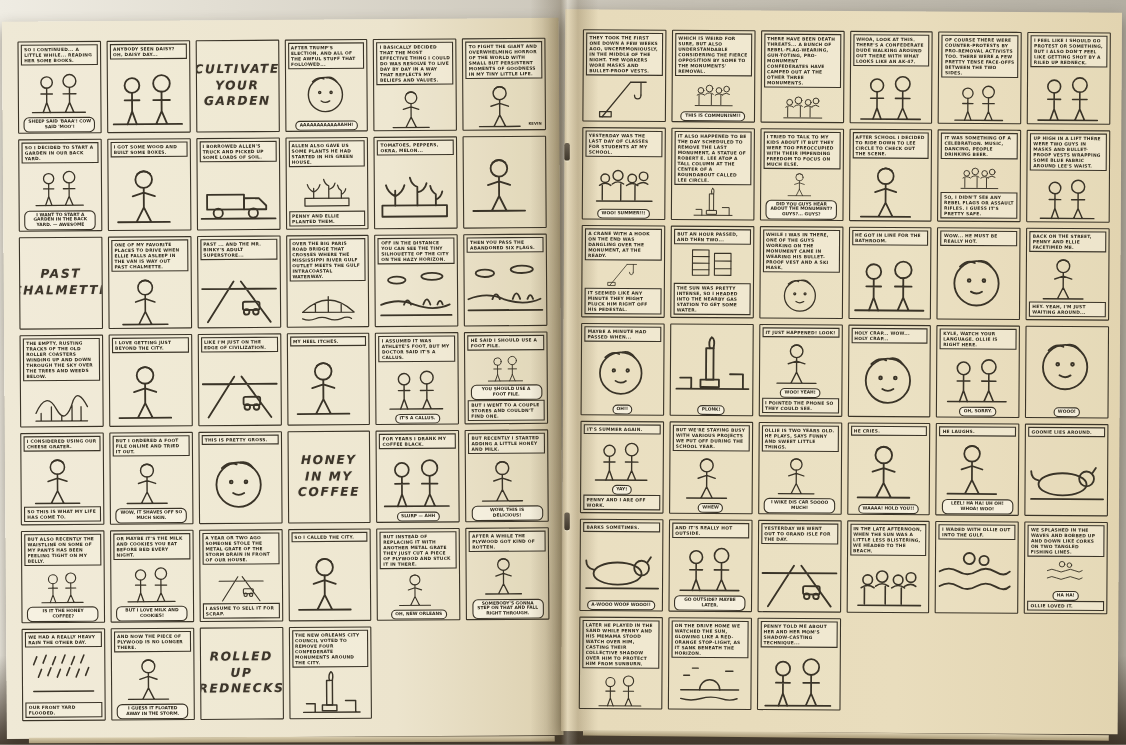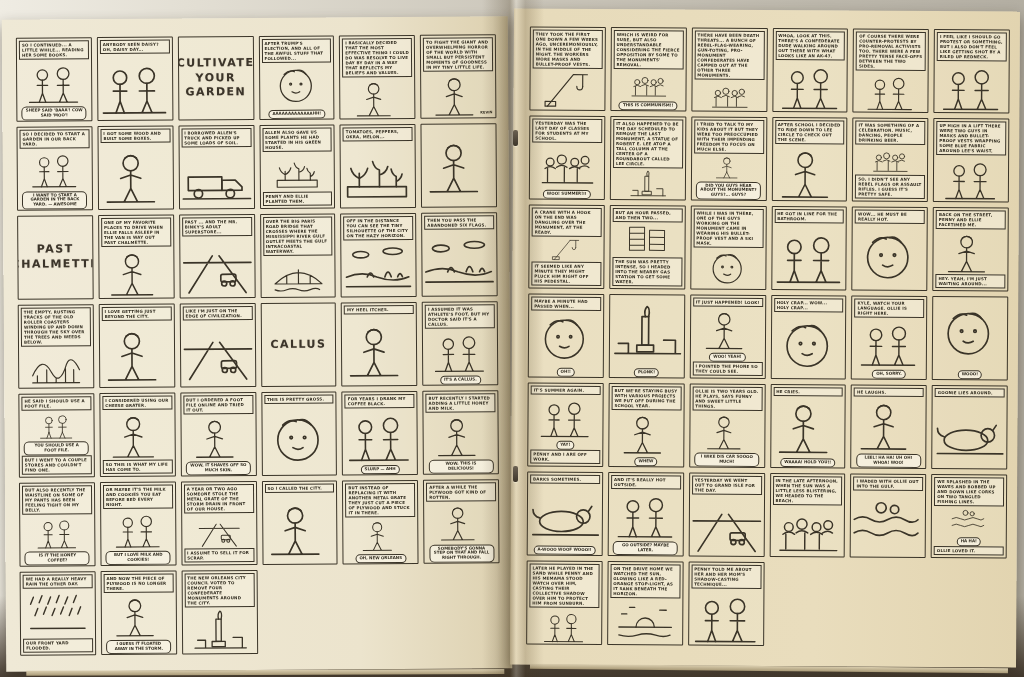--- a/index.html
+++ b/index.html
@@ -36,21 +36,21 @@
     font-weight:700;text-transform:uppercase;}
   .note{margin-top:auto;margin-bottom:2px;}
   .bubble{align-self:center;font-size:4px;line-height:1.2;color:#2f2a1e;font-weight:700;
     border:.7px solid #3a3428;border-radius:5px;padding:1px 3px;margin-top:2px;max-width:88%;
     background:rgba(248,243,228,.8);text-transform:uppercase;text-align:center;}
   .art{flex:1 1 auto;width:100%;min-height:0;stroke:#3a3428;fill:none;stroke-width:2;
     stroke-linecap:round;stroke-linejoin:round;}
   .title-panel{align-items:center;justify-content:center;text-align:center;}
   .title-text{font-size:11px;font-weight:700;letter-spacing:1.5px;line-height:1.35;
     color:#3c352a;text-transform:uppercase;padding:2px 4px;
-    text-shadow:0 0 1px rgba(60,53,42,.35);}
+    text-shadow:0 0 1px rgba(60,53,42,.35);font-style:italic;}
   .sig{position:absolute;right:3px;bottom:3px;font-size:3.5px;font-weight:700;color:#2f2a1e;}
 </style>
 </head>
 <body>
 
 <svg width="0" height="0" style="position:absolute" aria-hidden="true">
   <defs>
     <g id="sym-figure">
         <circle cx="38" cy="20" r="9"></circle>
         <path d="M38 29 V50 M26 38 L38 34 L50 38 M38 50 L30 66 M38 50 L46 66 M10 66 H66"></path>
@@ -286,25 +286,20 @@
           </svg>
 
   </div>
         <div class="panel">
     <div class="cap">LIKE I'M JUST ON THE EDGE OF CIVILIZATION.</div>
     <svg class="art" viewBox="0 0 88 70" preserveAspectRatio="xMidYMid meet">
             <use href="#sym-road"></use>
           </svg>
 
   </div>
-        <div class="panel title-panel">
-
-    <div class="title-text">CALLUS</div>
-
-  </div>
         <div class="panel">
     <div class="cap">MY HEEL ITCHES.</div>
     <svg class="art" viewBox="0 0 88 70" preserveAspectRatio="xMidYMid meet">
             <use href="#sym-figure"></use>
           </svg>
 
   </div>
         <div class="panel">
     <div class="cap">I ASSUMED IT WAS ATHLETE'S FOOT, BUT MY DOCTOR SAID IT'S A CALLUS.</div>
     <svg class="art" viewBox="0 0 88 70" preserveAspectRatio="xMidYMid meet">
@@ -339,20 +334,25 @@
     <div class="bubble">WOW, IT SHAVES OFF SO MUCH SKIN.</div>
 
   </div>
         <div class="panel">
     <div class="cap">THIS IS PRETTY GROSS.</div>
     <svg class="art" viewBox="0 0 88 70" preserveAspectRatio="xMidYMid meet">
             <use href="#sym-face"></use>
           </svg>
 
   </div>
+        <div class="panel title-panel">
+
+    <div class="title-text">HONEY IN MY COFFEE</div>
+
+  </div>
         <div class="panel">
     <div class="cap">FOR YEARS I DRANK MY COFFEE BLACK.</div>
     <svg class="art" viewBox="0 0 88 70" preserveAspectRatio="xMidYMid meet">
             <use href="#sym-figures"></use>
           </svg>
     <div class="bubble">SLURP — AHH</div>
 
   </div>
         <div class="panel">
     <div class="cap">BUT RECENTLY I STARTED ADDING A LITTLE HONEY AND MILK.</div>
@@ -418,20 +418,25 @@
 
     <div class="note">OUR FRONT YARD FLOODED.</div>
 
   </div>
         <div class="panel">
     <div class="cap">AND NOW THE PIECE OF PLYWOOD IS NO LONGER THERE.</div>
     <svg class="art" viewBox="0 0 88 70" preserveAspectRatio="xMidYMid meet">
             <use href="#sym-figure"></use>
           </svg>
     <div class="bubble">I GUESS IT FLOATED AWAY IN THE STORM.</div>
+
+  </div>
+        <div class="panel title-panel">
+
+    <div class="title-text">ROLLED UP REDNECKS</div>
 
   </div>
         <div class="panel">
     <div class="cap">THE NEW ORLEANS CITY COUNCIL VOTED TO REMOVE FOUR CONFEDERATE MONUMENTS AROUND THE CITY.</div>
     <svg class="art" viewBox="0 0 88 70" preserveAspectRatio="xMidYMid meet">
             <use href="#sym-monument"></use>
           </svg>
 
   </div>
       </div>

